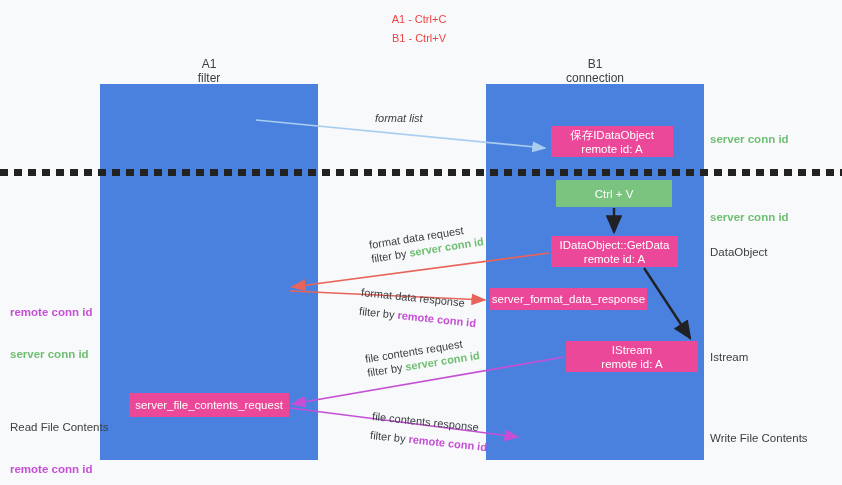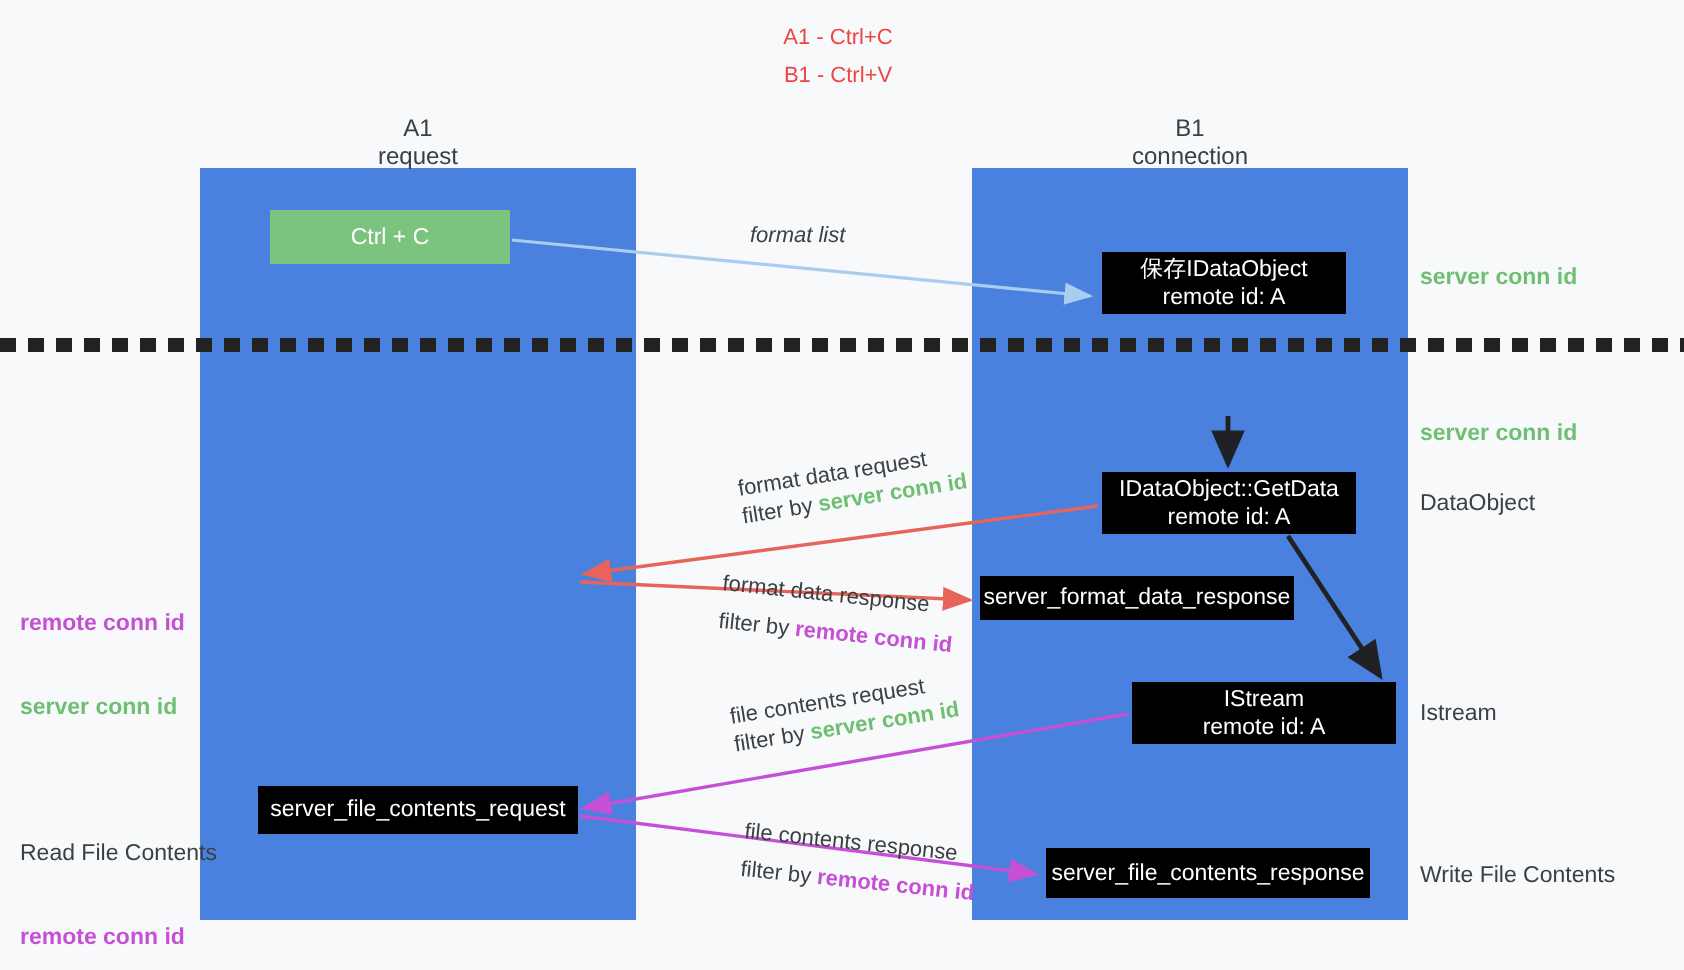--- a/index.html
+++ b/index.html
@@ -57,21 +57,21 @@
     align-items: center;
     justify-content: center;
     text-align: center;
     color: #ffffff;
     font-size: 11.5px;
     line-height: 14px;
     box-sizing: border-box;
     white-space: pre;
   }
   .node.green { background: #7ac47f; }
-  .node.orange { background: #000000; }
+  .node.orange { background: #ec4899; }
 
   .n-ctrlc  { left: 135px; top: 105px; width: 120px; height: 27px; }
   .n-save   { left: 551px; top: 126px; width: 122px; height: 31px; }
   .n-ctrlv  { left: 556px; top: 180px; width: 116px; height: 27px; }
   .n-getdata{ left: 551px; top: 236px; width: 127px; height: 31px; }
   .n-fdreq  { left: 129px; top: 276px; width: 160px; height: 24px; }
   .n-fdres  { left: 490px; top: 288px; width: 157px; height: 22px; }
   .n-istream{ left: 566px; top: 341px; width: 132px; height: 31px; }
   .n-fcreq  { left: 129px; top: 393px; width: 160px; height: 24px; }
   .n-fcres  { left: 523px; top: 424px; width: 162px; height: 25px; }
@@ -128,21 +128,21 @@
 
 <div class="stage">
 
   <div class="title">A1 - Ctrl+C
 B1 - Ctrl+V</div>
 
   <div class="lane lane-a"></div>
   <div class="lane lane-b"></div>
 
   <div class="lane-head lane-head-a">A1
-request</div>
+filter</div>
   <div class="lane-head lane-head-b">B1
 connection</div>
 
   <svg class="arrows">
     <defs>
       <marker id="ah-blue" markerWidth="9" markerHeight="7" refX="8" refY="3.5" orient="auto">
         <polygon points="0 0, 9 3.5, 0 7" fill="#a8cdf0"></polygon>
       </marker>
       <marker id="ah-red" markerWidth="9" markerHeight="7" refX="8" refY="3.5" orient="auto">
         <polygon points="0 0, 9 3.5, 0 7" fill="#e8645a"></polygon>
@@ -163,30 +163,29 @@
 
     <line x1="290" y1="291" x2="485" y2="300" stroke="#e8645a" stroke-width="1.7" marker-end="url(#ah-red)"></line>
 
     <line x1="644" y1="268" x2="690" y2="338" stroke="#202124" stroke-width="2.4" marker-end="url(#ah-blk)"></line>
 
     <line x1="564" y1="357" x2="292" y2="404" stroke="#c550d6" stroke-width="1.7" marker-end="url(#ah-mag)"></line>
 
     <line x1="290" y1="408" x2="518" y2="437" stroke="#c550d6" stroke-width="1.7" marker-end="url(#ah-mag)"></line>
   </svg>
 
-  <div class="node green n-ctrlc">Ctrl + C</div>
   <div class="node orange n-save">保存IDataObject
 remote id: A</div>
+  <div class="node green n-ctrlv">Ctrl + V</div>
   <div class="node orange n-getdata">IDataObject::GetData
 remote id: A</div>
   <div class="node orange n-fdres">server_format_data_response</div>
   <div class="node orange n-istream">IStream
 remote id: A</div>
   <div class="node orange n-fcreq">server_file_contents_request</div>
-  <div class="node orange n-fcres">server_file_contents_response</div>
 
   <div class="dashline"></div>
 
   <div class="edge-label" style="left:375px; top:111px;font-style:italic;">format list</div>
 
   <div class="edge-label rot-up" style="left:368px; top:238px;">
     <div>format data request</div>
     <div><span class="dark-txt">filter by </span><span class="green-txt">server conn id</span></div>
   </div>
 

